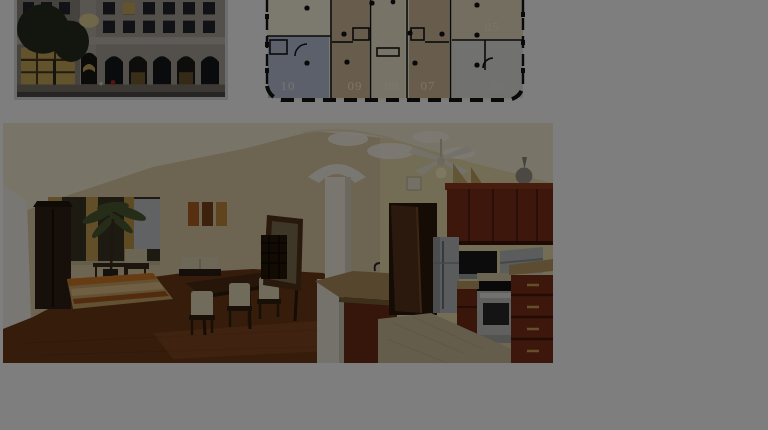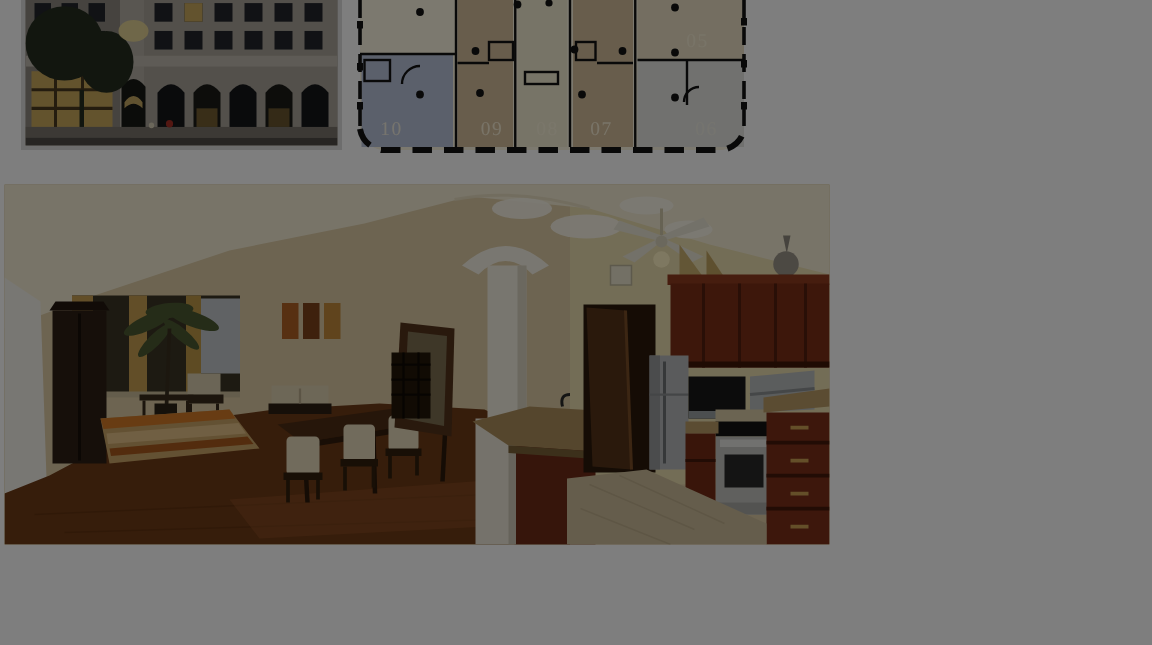--- a/index.html
+++ b/index.html
@@ -5,21 +5,21 @@
   html,body{margin:0;padding:0;}
   body{
     width:768px;height:430px;position:relative;overflow:hidden;
     background:#ffffff;font-family:"Liberation Sans",sans-serif;
   }
   .thumb, .main-photo{position:absolute;box-sizing:border-box;}
   #building-photo{
     left:14px;top:0;width:214px;height:100px;
     border:3px solid #dcdcdc;border-top:none;background:#9a948a;
   }
-  #floorplan{left:238px;top:0;width:260px;height:105px;}
+  #floorplan{left:265px;top:0;width:260px;height:105px;}
   #panorama{left:3px;top:123px;width:550px;height:240px;background:#dccaa4;}
   svg{display:block;width:100%;height:100%;}
   
   #overlay{
     position:absolute;left:0;top:0;width:768px;height:430px;
     background:rgba(0,0,0,0.506);z-index:50;
   }
   .fp-num{
     font-family:"Liberation Serif",serif;
     font-size:13px;letter-spacing:1px;

